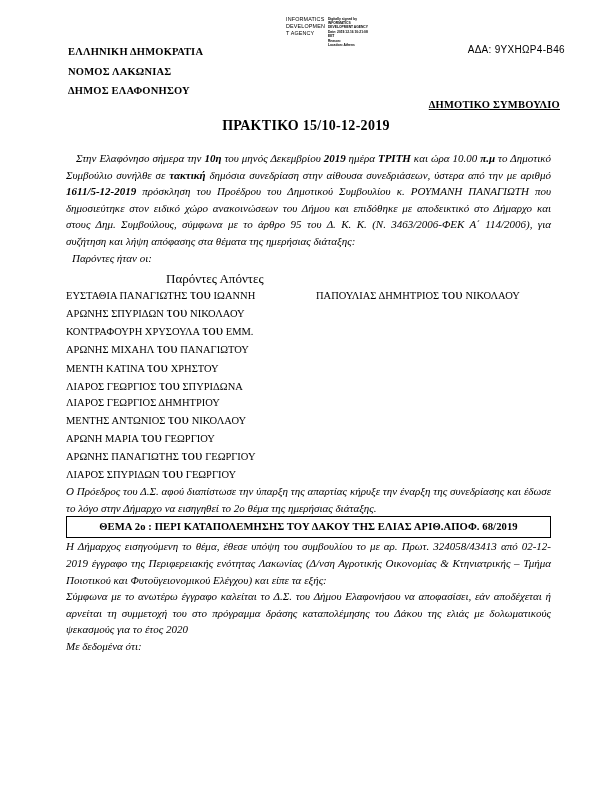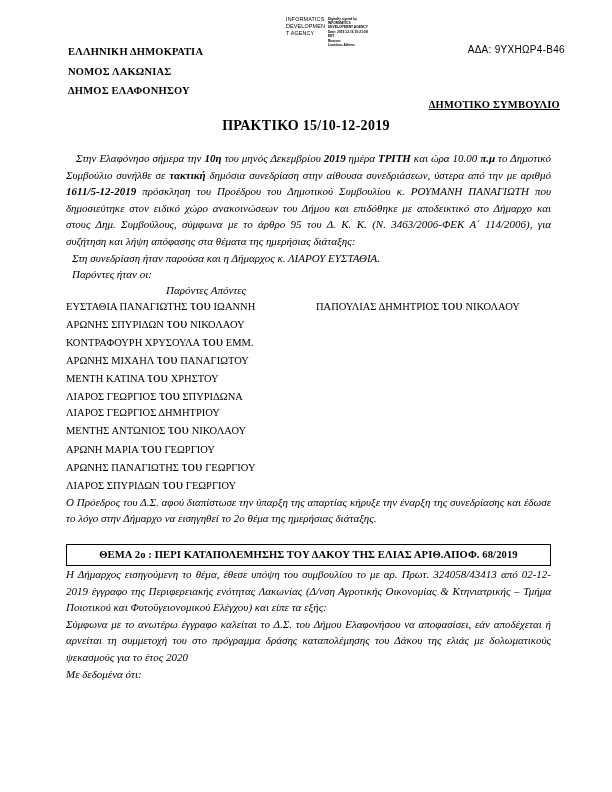--- a/index.html
+++ b/index.html
@@ -112,25 +112,25 @@
 
   .line-block {
     font-style: italic;
     font-size: 11px;
     line-height: 16.6px;
   }
   .line-block div { white-space: nowrap; }
   .indent-1 { padding-left: 6px; }
 
   .col-head {
-    font-style: italic;
-    font-size: 11px;
+    font-size: 13px;
     padding-left: 100px;
     line-height: 14px;
     white-space: nowrap;
+    margin-top: 6px;
   }
 
   
   .roster {
     position: relative;
     margin-top: 0px;
   }
   .roster-row {
     display: flex;
     font-size: 10.5px;
@@ -143,21 +143,20 @@
     font-size: 15px;
   }
 
   
   .chair-para {
     margin-top: 18px;
   }
 
   
   .theme-box {
-    margin-top: 17px;
     border: 1.6px solid #000;
     padding: 4px 0 5px 0;
     text-align: center;
     font-size: 10.6px;
     font-weight: bold;
     letter-spacing: 0.1px;
     white-space: nowrap;
   }
 
   .after-box { margin-top: 20px; }
@@ -196,21 +195,20 @@
 
   <div class="council-label">ΔΗΜΟΤΙΚΟ ΣΥΜΒΟΥΛΙΟ</div>
 
   <div class="doc-title">ΠΡΑΚΤΙΚΟ 15/10-12-2019</div>
 
   <div class="body-wrap">
 
     <p class="para"><span>Στην Ελαφόνησο σήμερα την </span><span class="b">10η</span><span> του μηνός Δεκεμβρίου </span><span class="b">2019</span><span> ημέρα </span><span class="b">ΤΡΙΤΗ</span><span> και ώρα 10.00 </span><span class="b">π.μ</span><span> το Δημοτικό Συμβούλιο συνήλθε σε </span><span class="b">τακτική</span><span> δημόσια συνεδρίαση στην αίθουσα συνεδριάσεων, ύστερα από την με αριθμό </span><span class="b">1611/5-12-2019</span><span> πρόσκληση του Προέδρου του Δημοτικού Συμβουλίου κ. ΡΟΥΜΑΝΗ ΠΑΝΑΓΙΩΤΗ που δημοσιεύτηκε στον ειδικό χώρο ανακοινώσεων του Δήμου και επιδόθηκε με αποδεικτικό στο Δήμαρχο και στους Δημ. Συμβούλους, σύμφωνα με το άρθρο 95 του Δ. Κ. Κ. (Ν. 3463/2006-ΦΕΚ Α΄ 114/2006), για συζήτηση και λήψη απόφασης στα θέματα της ημερήσιας διάταξης:</span></p>
 
     <div class="line-block">
-      <div class="indent-1">Στη συνεδρίαση ήταν παρούσα και η Δήμαρχος κ. ΛΙΑΡΟΥ ΕΥΣΤΑΘΙΑ.</div>
       <div class="indent-1">Παρόντες ήταν οι:</div>
     </div>
 
     <div class="col-head">Παρόντες Απόντες</div>
 
     <div class="roster">
       <div class="roster-row">
         <div class="roster-present"><span>ΕΥΣΤΑΘΙΑ ΠΑΝΑΓΙΩΤΗΣ</span> <span class="tou">του</span> <span>ΙΩΑΝΝΗ</span></div>
         <div class="roster-absent"><span>ΠΑΠΟΥΛΙΑΣ ΔΗΜΗΤΡΙΟΣ</span> <span class="tou">του</span> <span>ΝΙΚΟΛΑΟΥ</span></div>
       </div>

